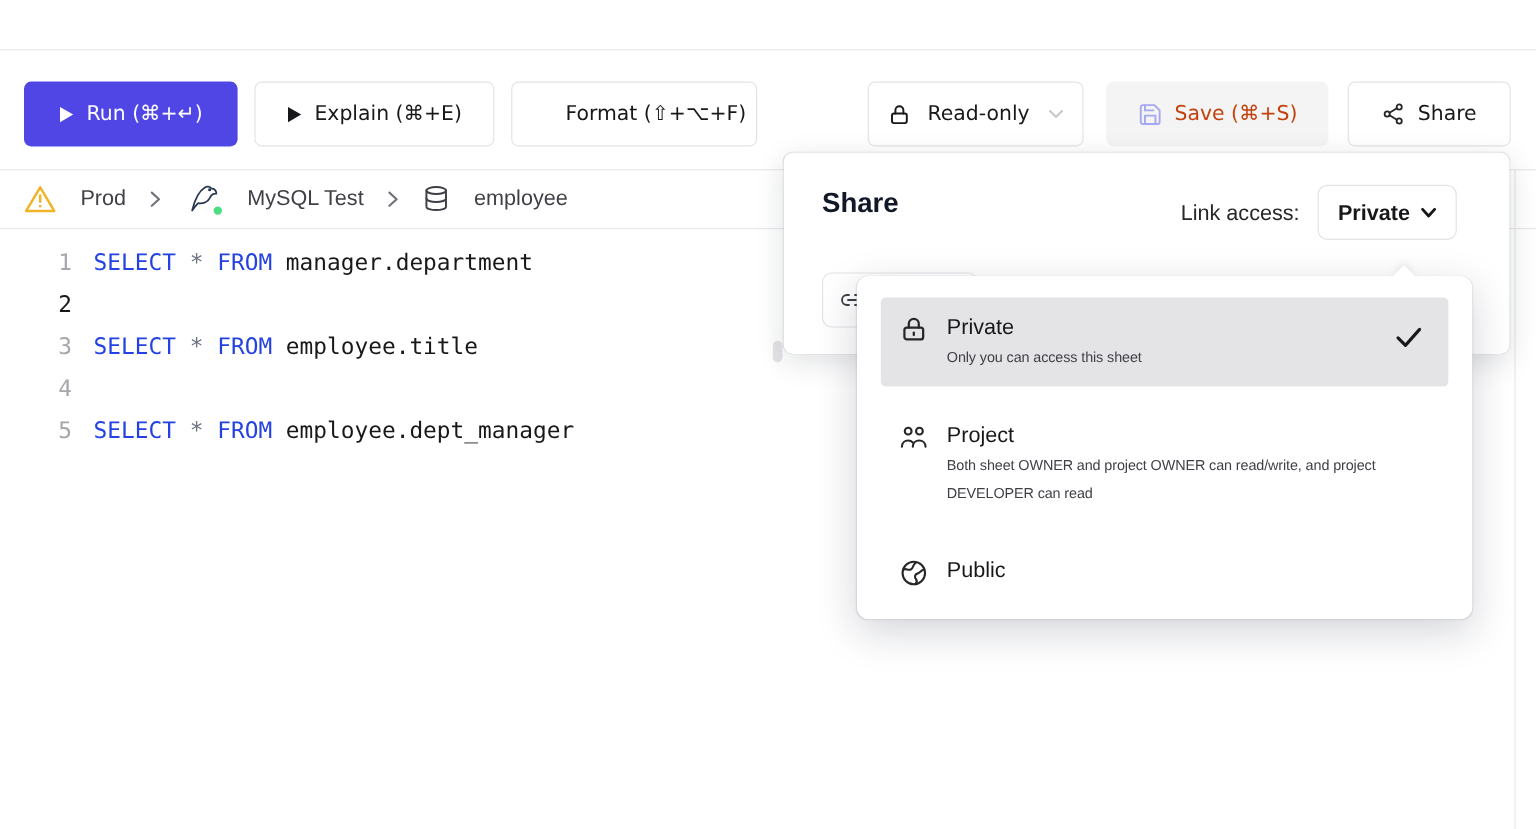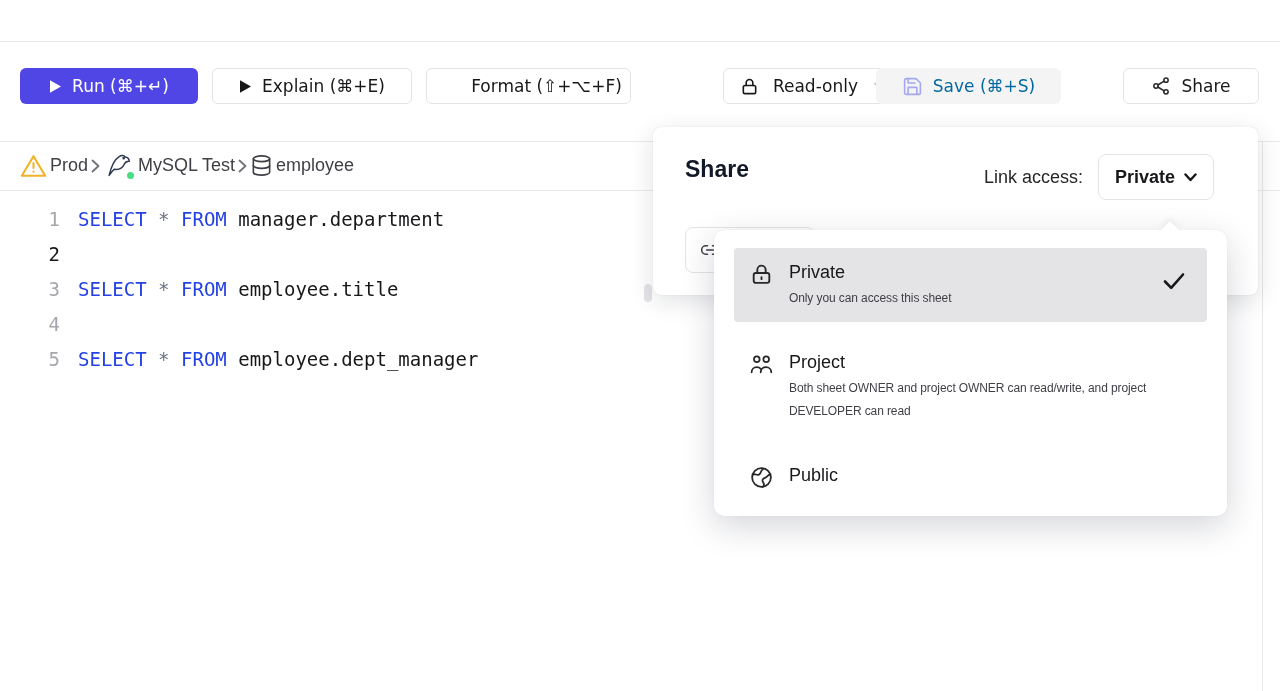--- a/index.html
+++ b/index.html
@@ -9,37 +9,37 @@
     background:#ffffff; font-family:"Liberation Sans", sans-serif; color:#18181b;
   }
   .hr { position:absolute; left:0; right:0; height:1px; background:#e8e8ea; }
   #hr-top { top:41px; }
   #hr-bc-top { top:141px; }
   #hr-bc-bottom { top:190px; }
   #right-divider { position:absolute; left:1262px; top:141px; bottom:0; width:1px; background:#e8e8ea; }
 
   
   .btn {
-    position:absolute; top:68px; height:36px; display:flex; align-items:center; justify-content:center;
+    position:absolute; top:68px; height:54px; display:flex; align-items:center; justify-content:center;
     gap:10px; border-radius:6px; font-size:17px; background:#fff; border:1px solid #e4e4e7;
     color:#18181b; cursor:pointer; font-family:"DejaVu Sans","Liberation Sans",sans-serif; white-space:nowrap;
   }
   #btn-run    { left:20px;  width:178px; background:#4f46e5; border:none; color:#ffffff; }
   #btn-explain{ left:212px; width:200px; }
   #btn-format { left:426px; width:205px;padding-left:36px; }
   #btn-readonly{ left:723px; width:180px; gap:14px; }
-  #btn-save   { left:876px; width:185px; background:#f4f4f5; border:none; color:#0369a1; }
+  #btn-save   { left:922px; width:185px; background:#f4f4f5; border:none; color:#c2410c; }
   #btn-share  { left:1123px; width:136px; }
   .btn svg { flex:0 0 auto; }
   .chev-light { color:#c9c9ce; margin-left:2px; }
 
   
   .breadcrumb {
     position:absolute; left:20px; top:142px; height:47px; display:flex; align-items:center;
-    gap:3px; font-size:18px; color:#3f3f46;
+    gap:20px; font-size:18px; color:#3f3f46;
   }
   .bc-sep { color:#71717a; display:flex; align-items:center; }
   .dolphin-wrap { position:relative; width:32px; height:30px; }
   .status-dot {
     position:absolute; right:-1px; bottom:0; width:11px; height:11px; border-radius:50%;
     background:#4ade80; border:2px solid #ffffff;
   }
 
   
   #editor { position:absolute; left:0; top:201px; }

